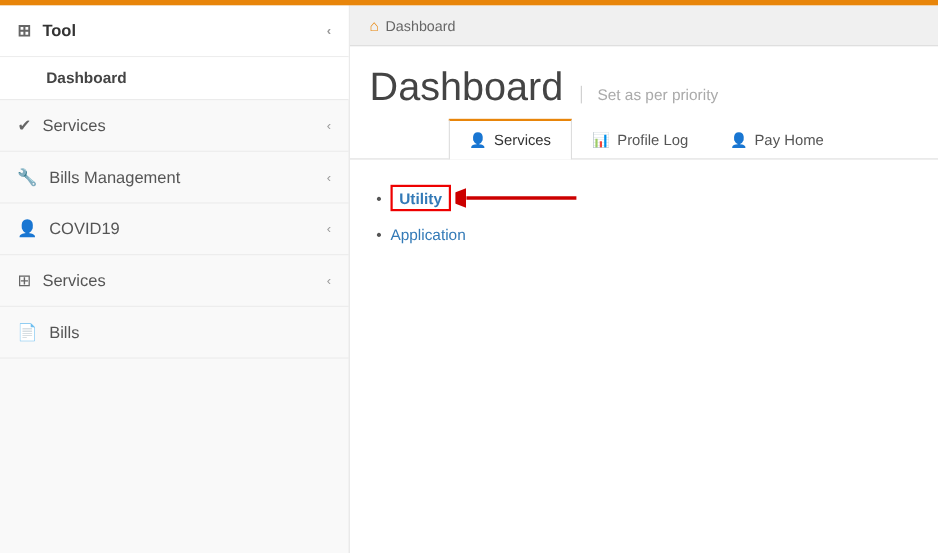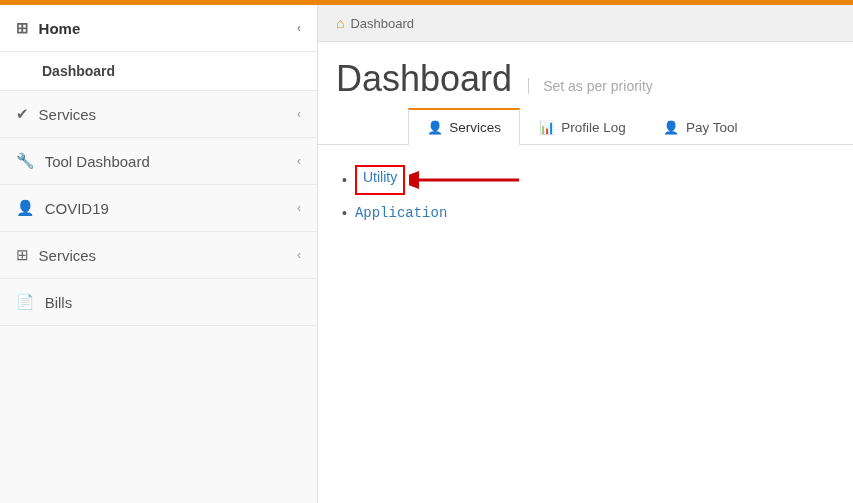--- a/index.html
+++ b/index.html
@@ -189,57 +189,59 @@
       text-decoration: none;
       cursor: pointer;
       border: 2px solid #e00;
       padding: 2px 6px;
     }
 
     
     .annotation-container {
       position: relative;
       display: inline-flex;
+      align-items: center;
+      font-weight: bold;
     }
 
     
   </style>
 </head>
 <body>
 
 <div class="top-bar"></div>
 
 <div class="app-container">
 
   <div class="sidebar">
 
     <div class="sidebar-item active">
       <div class="left">
         <span class="icon">⊞</span>
-        <span>Home</span>
+        <span>Tool</span>
       </div>
       <span class="chevron">‹</span>
     </div>
 
     <div class="sidebar-sub">
       <span>Dashboard</span>
     </div>
 
     <div class="sidebar-item">
       <div class="left">
         <span class="icon">✔</span>
         <span>Services</span>
       </div>
       <span class="chevron">‹</span>
     </div>
 
     <div class="sidebar-item">
       <div class="left">
         <span class="icon">🔧</span>
-        <span>Tool Dashboard</span>
+        <span>Bills Management</span>
       </div>
       <span class="chevron">‹</span>
     </div>
 
     <div class="sidebar-item">
       <div class="left">
         <span class="icon">👤</span>
         <span>COVID19</span>
       </div>
       <span class="chevron">‹</span>
@@ -282,21 +284,21 @@
         <span>Services</span>
       </div>
 
       <div class="tab">
         <span class="tab-icon">📊</span>
         <span>Profile Log</span>
       </div>
 
       <div class="tab">
         <span class="tab-icon">👤</span>
-        <span>Pay Tool</span>
+        <span>Pay Home</span>
       </div>
     </div>
 
     <div class="tab-content">
 
       <div class="list-item-row">
         <span class="bullet">•</span>
         <div class="annotation-container">
           <a class="list-item-link">Utility</a>
 
@@ -307,20 +309,20 @@
               </marker>
             </defs>
 
             <line x1="110" y1="15" x2="10" y2="15" stroke="#cc0000" stroke-width="3" marker-end="url(#arrowhead)"></line>
           </svg>
         </div>
       </div>
 
       <div class="list-item-row">
         <span class="bullet">•</span>
-        <a class="list-item-link" style="border:none; padding:0;font-family:Liberation Mono, monospace;">Application</a>
+        <a class="list-item-link" style="border:none; padding:0;">Application</a>
       </div>
 
     </div>
 
   </div>
 
 </div>
 
 </body></html>

